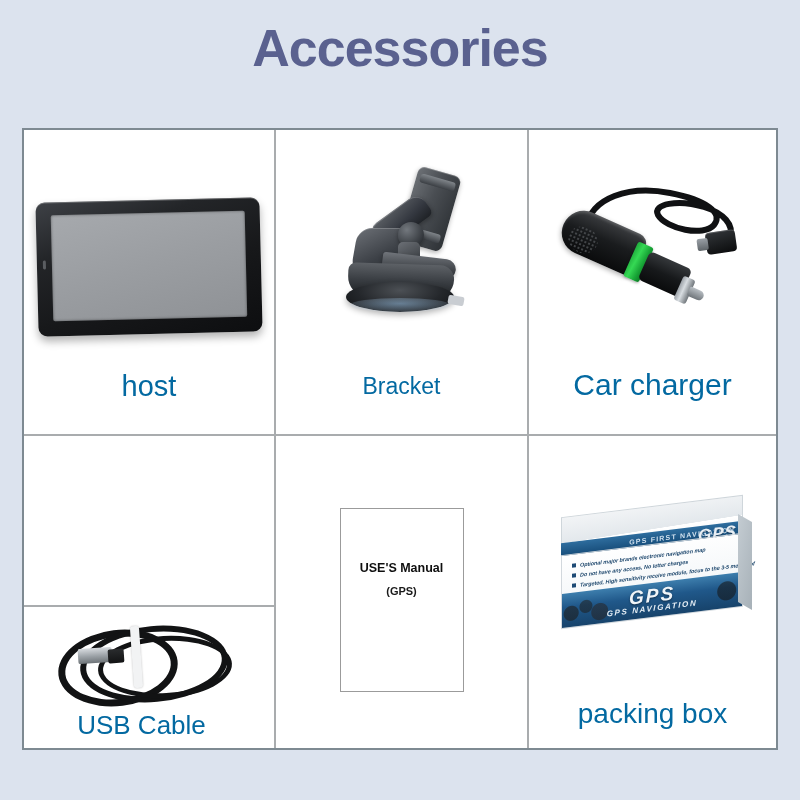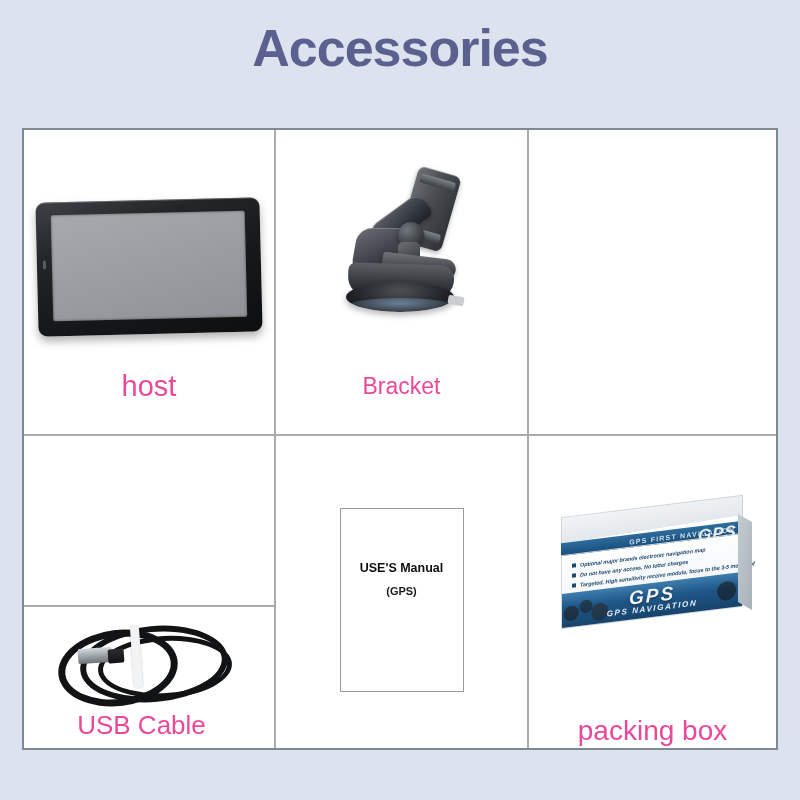--- a/index.html
+++ b/index.html
@@ -63,21 +63,21 @@
     position: absolute;
     left: 0; right: 0;
     display: flex;
     align-items: center;
     justify-content: center;
   }
   .label {
     position: absolute;
     left: 0; right: 0;
     text-align: center;
-    color: #ec4899;
+    color: #0369a1;
     white-space: nowrap;
   }
 
   
   .host-wrap { width: 224px; height: 134px; position: relative; transform: rotate(-1.4deg); }
   .host-body {
     position: absolute; inset: 0;
     border-radius: 9px;
     background:
       linear-gradient(160deg, #3e4146 0%, #232528 28%, #17181a 60%, #0d0e10 100%);
@@ -478,20 +478,37 @@
         <div class="brk-lever"></div>
         <div class="brk-base"></div>
         <div class="brk-cup"></div>
         <div class="brk-cupring"></div>
         <div class="brk-tab"></div>
       </div>
     </div>
     <div class="label" style="top:243px; font-size:23px;">Bracket</div>
   </div>
 
+  <div class="cell" style="left:505px; top:0; width:247px; height:304px;">
+    <div class="art" style="top:22px; height:200px;">
+      <div class="chg">
+        <svg class="chg-cable" viewBox="0 0 230 170">
+          <path d="M48,62 C52,30 92,18 132,26 C168,33 186,46 176,58 C166,70 128,62 120,48 C114,37 140,32 166,40 C186,46 196,58 192,70" fill="none" stroke="#101113" stroke-width="6" stroke-linecap="round"></path>
+        </svg>
+        <div class="chg-body"></div>
+        <div class="chg-grip"></div>
+        <div class="chg-green"></div>
+        <div class="chg-barrel"></div>
+        <div class="chg-ring"></div>
+        <div class="chg-tip"></div>
+        <div class="chg-plug"></div>
+      </div>
+    </div>
+    <div class="label" style="top:238px; font-size:30px;">Car charger</div>
+  </div>
 
 
   <div class="cell" style="left:0; top:477px; width:235px; height:141px;border-radius:23px;">
     <div class="art" style="top:12px; height:90px;">
       <div class="usb">
         <div class="usb-coil">
           <div class="usb-loop usb-l1"></div>
           <div class="usb-loop usb-l2"></div>
           <div class="usb-loop usb-l3"></div>
         </div>
@@ -534,16 +551,16 @@
             </div>
           </div>
           <div class="box-band">
             <div class="box-gps">GPS</div>
             <div class="box-gpssub">GPS NAVIGATION</div>
           </div>
         </div>
         <div class="box-side"></div>
       </div>
     </div>
-    <div class="label" style="top:262px; font-size:28px;margin-top:17px;">packing box</div>
+    <div class="label" style="top:262px; font-size:28px;">packing box</div>
   </div>
 
 </div>
 
 </body></html>

